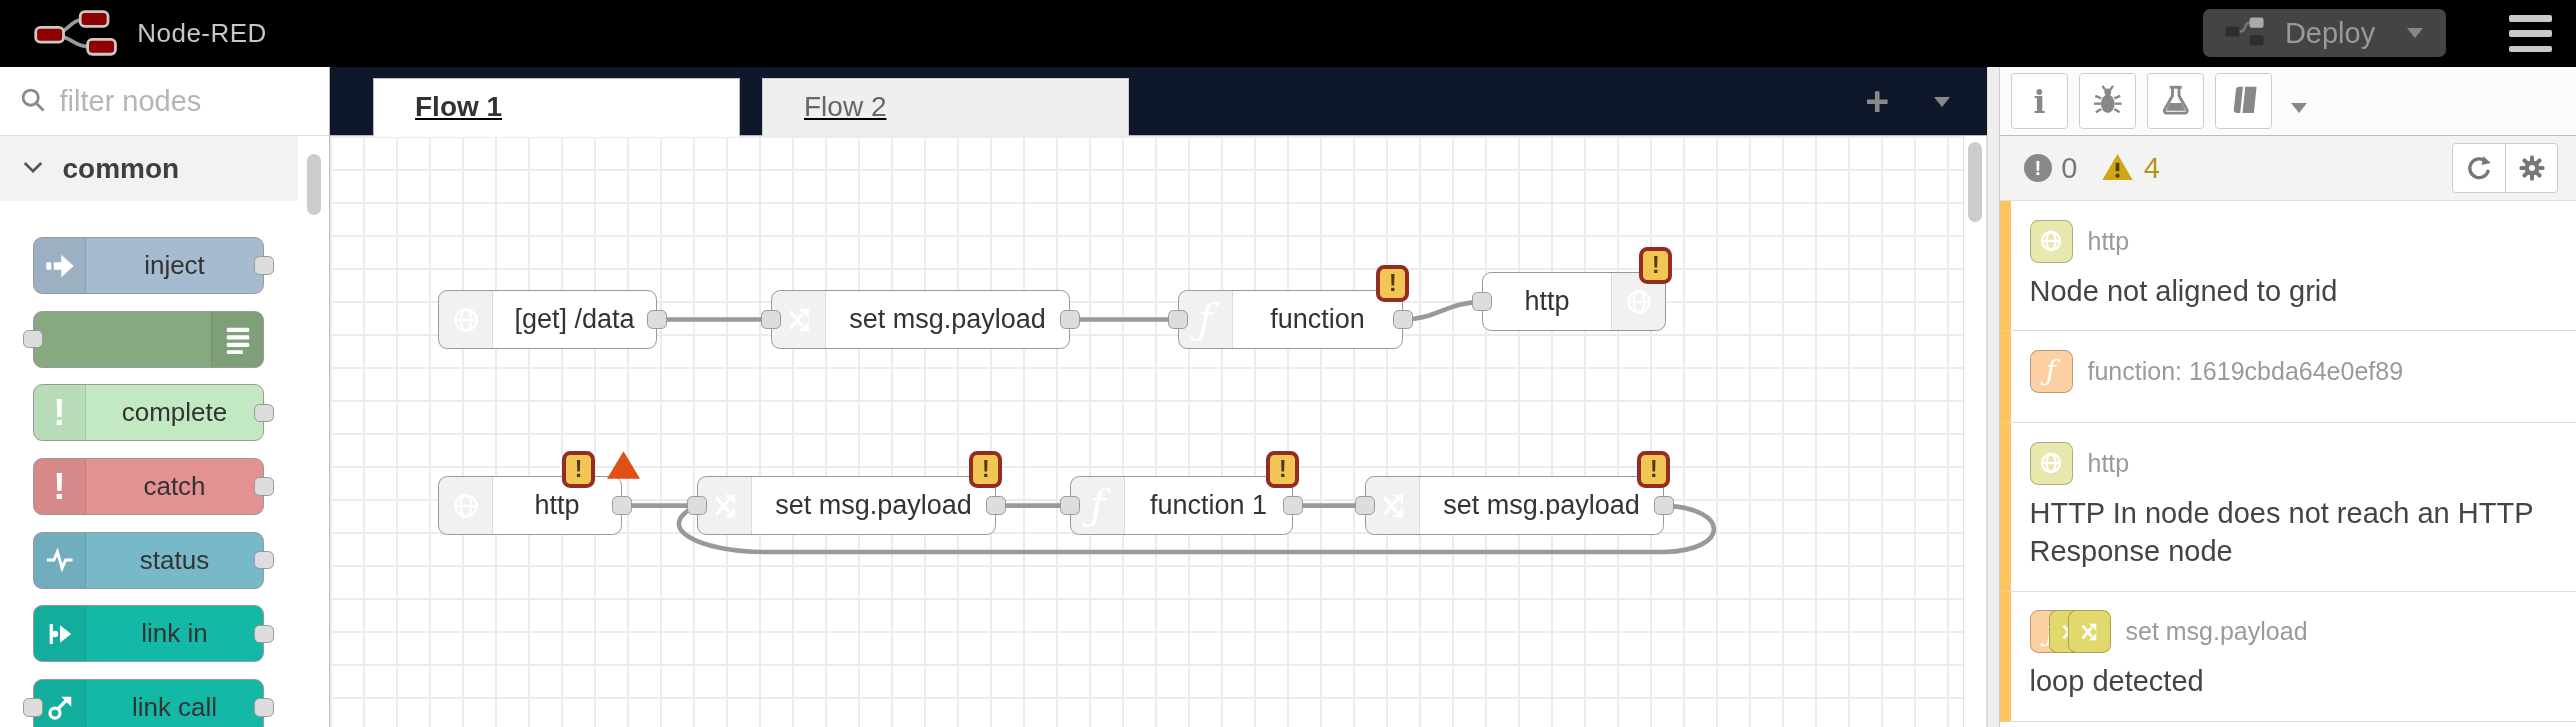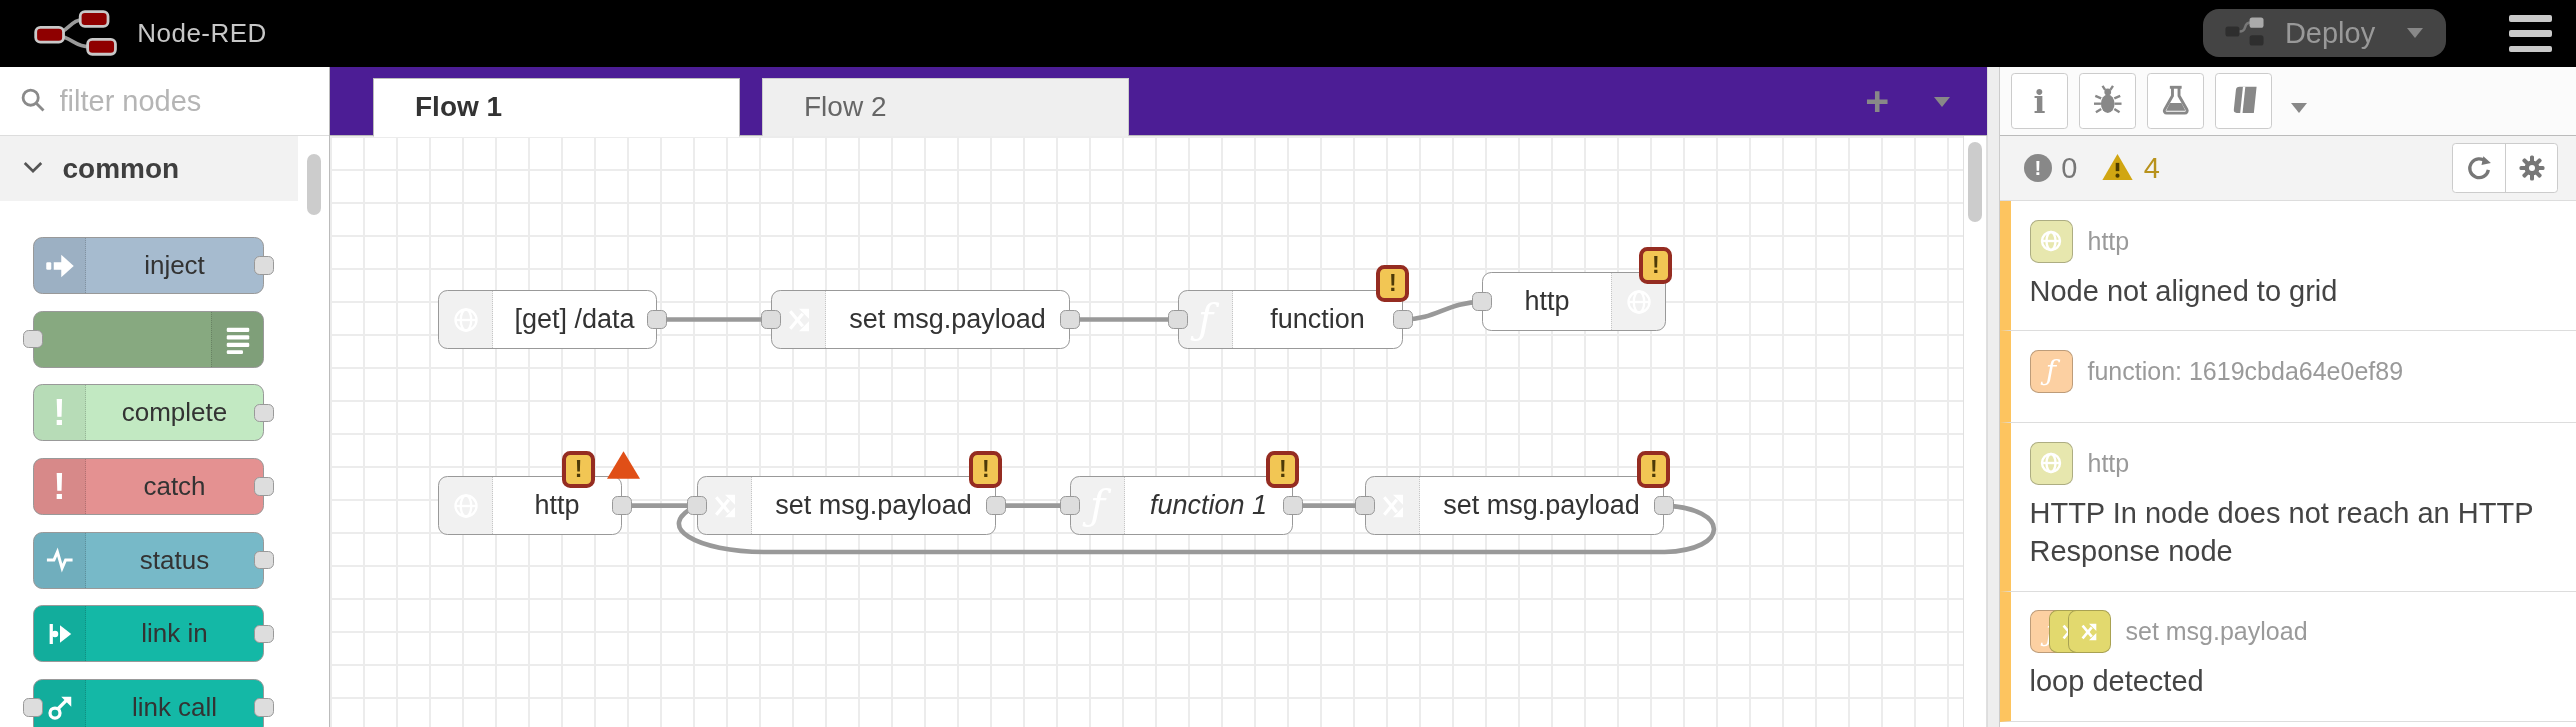--- a/index.html
+++ b/index.html
@@ -5,21 +5,21 @@
   * { margin:0; padding:0; box-sizing:border-box; }
   html,body { width:2576px; height:728px; overflow:hidden; background:#fff;
     font-family:"Liberation Sans", sans-serif; }
   .app { position:relative; width:2576px; height:728px; }
 
   
   .header { position:relative; height:67px; background:#000; display:flex; align-items:center; }
   .logo-mark { margin-left:31.5px; }
   .logo-text { margin-left:16.7px; color:#c7c7c7; font-size:26px; letter-spacing:0.5px; }
   .deploy-btn { position:absolute; right:130px; top:9.3px; width:243px; height:48px;
-    background:#444; border-radius:16px; display:flex; align-items:center; padding:0 20.4px; }
+    background:#444; border-radius:7px; display:flex; align-items:center; padding:0 20.4px; }
   .deploy-label { color:#999; font-size:29px; margin-left:18.5px; }
   .caret { width:0; height:0; border-left:8.3px solid transparent; border-right:8.3px solid transparent;
     border-top:10.2px solid #888; }
   .deploy-caret { margin-left:31.5px; }
   .menu-btn { position:absolute; right:24px; top:15px; width:43px; height:37px;
     display:flex; flex-direction:column; justify-content:space-between; cursor:pointer; }
   .menu-btn span { display:block; height:6.5px; background:#c9c9c9; border-radius:1.9px; }
 
   
   .main { display:flex; height:661px; }
@@ -52,21 +52,21 @@
     border:1.9px solid #999; border-radius:5.6px; }
   .port.in { left:-11px; } .port.out { right:-11px; }
   .excl { color:#fff; font-size:37px; font-weight:bold; line-height:1; }
   .fglyph { color:#fff; font-size:41px; font-family:"DejaVu Serif", serif; font-style:italic; line-height:1; }
 
   .c-inject{background:#a6bbcf} .c-debug{background:#87a980} .c-complete{background:#c2e9c2}
   .c-catch{background:#e49191} .c-status{background:#77b9c8} .c-link{background:#14b8a6}
   .c-http{background:#e7e7ae} .c-change{background:#e2d96e} .c-function{background:#fcd0a2}
 
   
-  .tabbar { position:relative; height:69px; background:#4c1d95; border-bottom:1.9px solid #bbb; display:flex; align-items:flex-end; }
+  .tabbar { position:relative; height:69px; background:#0f172a; border-bottom:1.9px solid #bbb; display:flex; align-items:flex-end;text-decoration:underline; }
   .tab { width:367px; height:59px; margin-bottom:-1.9px; border:1.9px solid #ccc; background:#efefef;
     display:flex; align-items:center; padding-left:41px; font-size:28px; color:#666; cursor:pointer; }
   .tab.active { background:#fff; border-color:#bbb; border-bottom-color:#fff; color:#333; font-weight:bold; z-index:2; }
   .tab.first { margin-left:43px; }
   .tab.second { margin-left:22px; }
   .tab-plus { position:absolute; right:94px; top:20.4px; width:31.5px; height:31.5px; color:#888; font-size:41px;
     font-weight:bold; line-height:28px; text-align:center; cursor:pointer; }
   .tab-caret { position:absolute; right:37px; top:30px; }
 
   
@@ -76,21 +76,21 @@
     background-size:33px 33px; }
   .wires { position:absolute; left:0; top:0; }
   .fnode { position:absolute; height:59px; border:1.9px solid #999; border-radius:9.3px; display:flex; align-items:stretch; background:#fff; }
   .fnode .nlabel { font-size:27px; }
   .fnode .nicon { width:54px; }
   .badge { position:absolute; top:-26px; right:-7.4px; width:33px; height:37px; background:#f2c654;
     border:4.6px solid #952c21; border-radius:8.3px; color:#4d3a08; font-size:23px; font-weight:bold;
     display:flex; align-items:center; justify-content:center; z-index:3; }
   .badge.shift { right:26px; }
   .tri-err { position:absolute; top:-26px; right:-18.5px; z-index:3; }
-  .italic .nlabel { font-style:italic; }
+  .italic .nlabel { }
 
   .canvas-scroll { position:absolute; right:0; top:69px; bottom:0; width:24px; background:#fff;
     border-left:1.9px solid #e0e0e0; border-right:1.9px solid #e0e0e0; }
   .canvas-scroll .thumb { position:absolute; left:3.7px; top:5.6px; width:14px; height:80px; background:#ccc; border-radius:7.4px; }
 
   
   .sb-tabbar { position:relative; height:69px; background:#fbfbfb; border-bottom:1.9px solid #bbb;
     display:flex; align-items:flex-end; }
   .sb-tab { width:239px; height:59px; margin-left:18.5px; margin-bottom:-1.9px; background:#fff;
     border:1.9px solid #bbb; border-bottom-color:#fff; display:flex; align-items:center; padding-left:20.4px;

